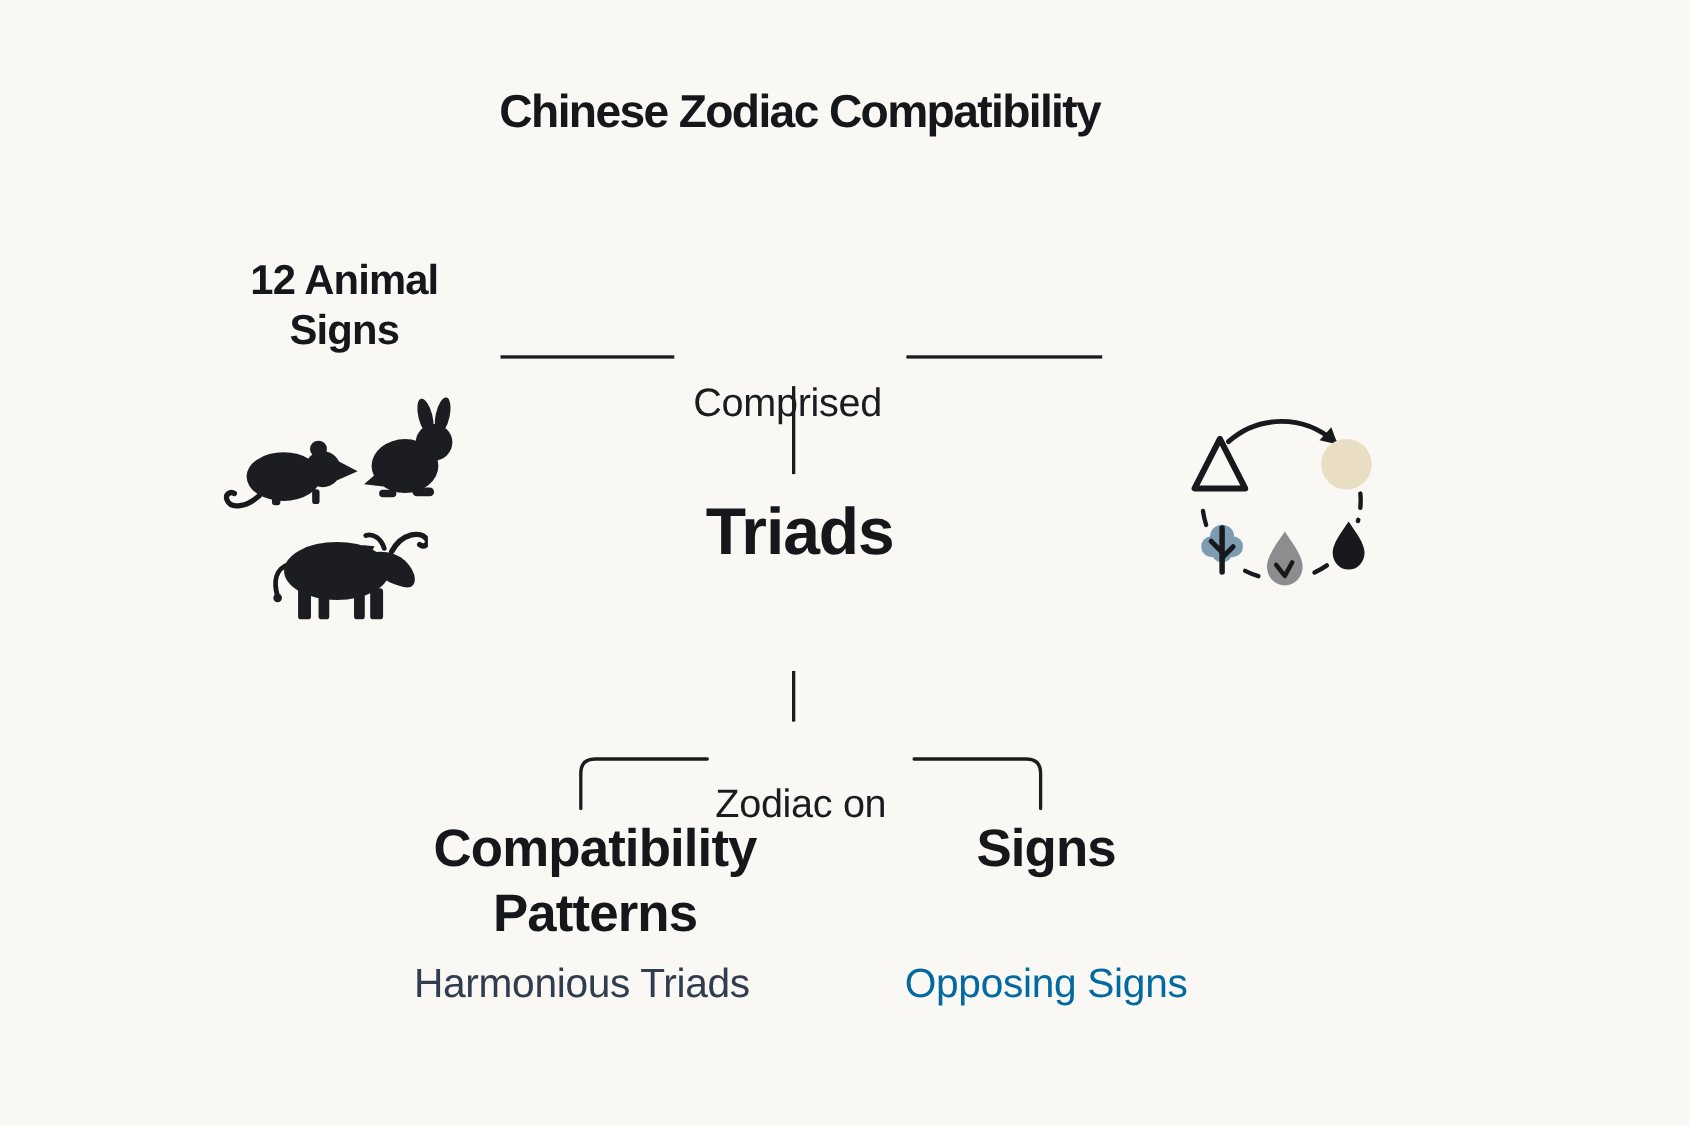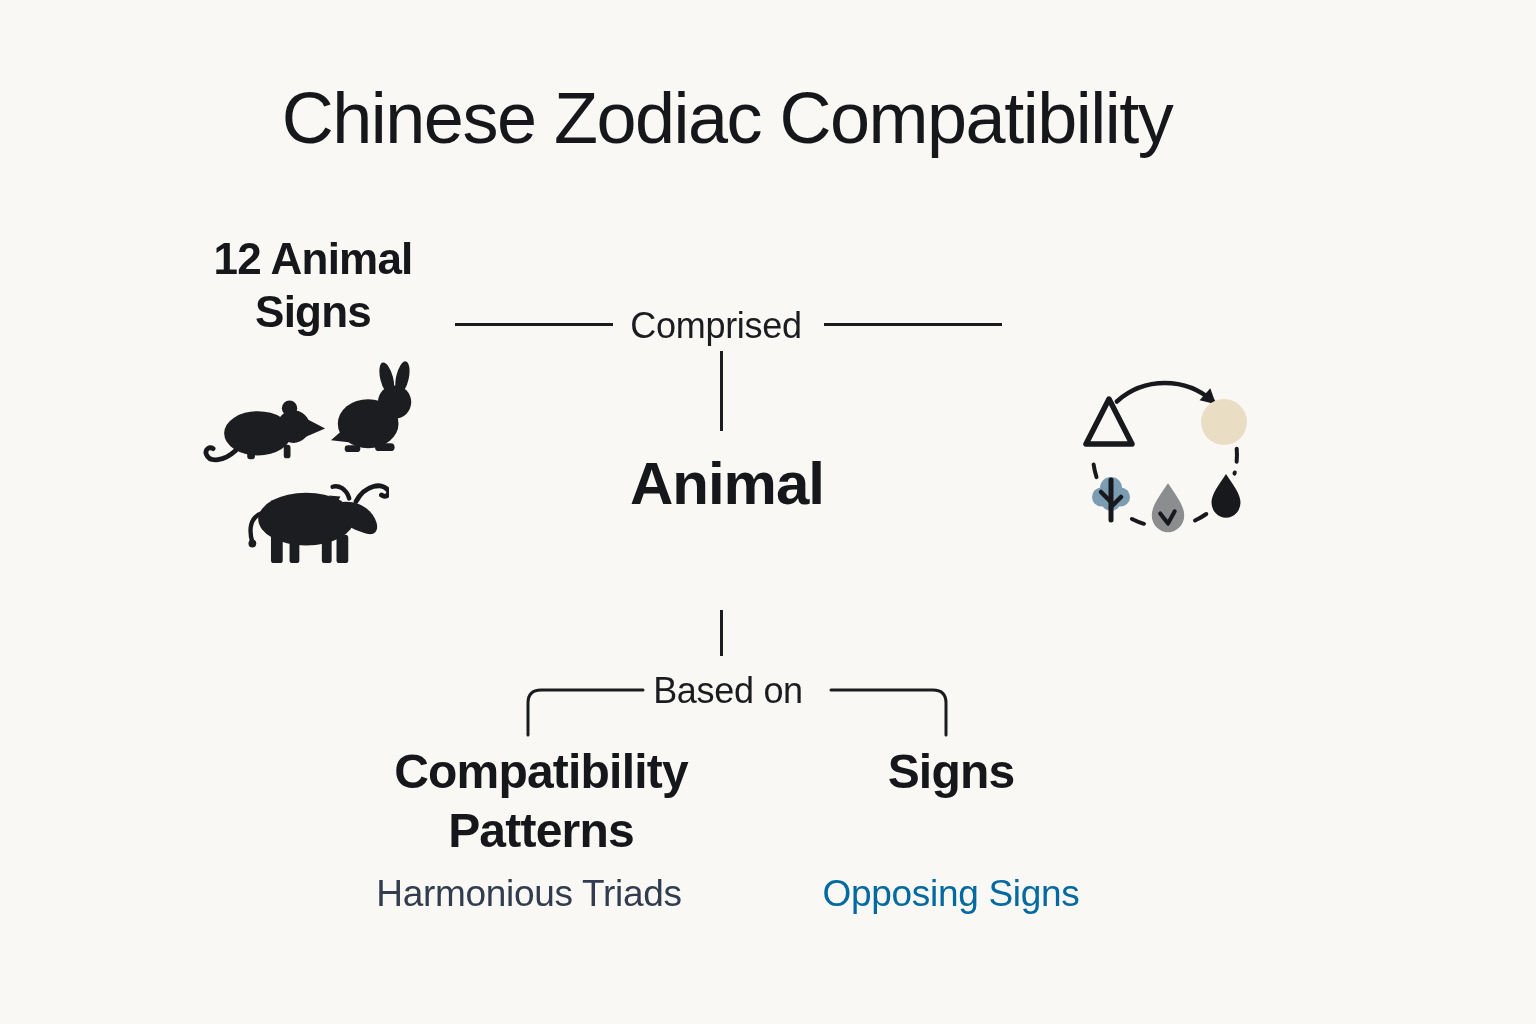--- a/index.html
+++ b/index.html
@@ -8,32 +8,32 @@
     width:1536px;height:1024px;
     background:#FAF8F5;
     font-family:"Liberation Sans", sans-serif;
     color:#15171A;
     overflow:hidden;
   }
   .abs{position:absolute;}
   .ctr{text-align:center;}
   .title{
     left:0;top:77px;width:1454px;
-    font-size:72px;font-weight:400;letter-spacing:-1.5px;
+    font-size:42px;font-weight:700;letter-spacing:-1.5px;
     line-height:1.15;
   }
   .node-head{
-    font-size:44px;font-weight:700;letter-spacing:-0.8px;line-height:1.2;
+    font-size:38px;font-weight:700;letter-spacing:-0.8px;line-height:1.2;
   }
   .root-head{
     left:0;top:450px;width:1454px;
     font-size:60px;font-weight:700;letter-spacing:-1px;line-height:1.12;
   }
   .conn-label{
-    font-size:36px;font-weight:400;letter-spacing:-0.3px;line-height:1.2;color:#1A1C1F;
+    font-size:36px;font-weight:400;letter-spacing:-0.3px;line-height:1.2;color:#1A1C1F;margin-top:40px;
   }
   .child-head{
     font-size:48px;font-weight:700;letter-spacing:-0.8px;line-height:1.23;
   }
   .subtitle{
     font-size:37px;font-weight:400;letter-spacing:-0.3px;line-height:1.2;text-align:center;
   }
   .subtitle-slate{color:#313D4E;}
   .subtitle-orange{color:#0369a1;}
   .line{background:#1A1C1F;}
@@ -121,26 +121,26 @@
         <circle cx="42.5" cy="129" r="9.5"></circle>
         <circle cx="33" cy="133" r="10"></circle>
       </g>
       <path d="M33,112 L33,152" stroke="#17191C" stroke-width="5" stroke-linecap="round"></path>
       <path d="M33,134 L23,124" stroke="#17191C" stroke-width="4.5" stroke-linecap="round"></path>
       <path d="M33,139 L43,129" stroke="#17191C" stroke-width="4.5" stroke-linecap="round"></path>
     </g>
   </svg>
 
   <div class="abs ctr root-head">
-    <div>Animal</div>
+    <div>Triads</div>
   </div>
 
   <div class="abs line" style="left:720px;top:610px;width:3px;height:46px;"></div>
   <div class="abs ctr conn-label" style="left:0;top:669px;width:1456px;">
-    <span>Based on</span>
+    <span>Zodiac on</span>
   </div>
   <svg class="abs" style="left:515px;top:676px;" width="444" height="62" viewBox="0 0 444 62">
     <path d="M128,14 L26,14 Q13,14 13,27 L13,59" fill="none" stroke="#1A1C1F" stroke-width="3" stroke-linecap="round"></path>
     <path d="M316,14 L418,14 Q431,14 431,27 L431,59" fill="none" stroke="#1A1C1F" stroke-width="3" stroke-linecap="round"></path>
   </svg>
 
   <div class="abs ctr child-head" style="left:341px;top:742px;width:400px;">
     <div>Compatibility</div>
     <div>Patterns</div>
   </div>

